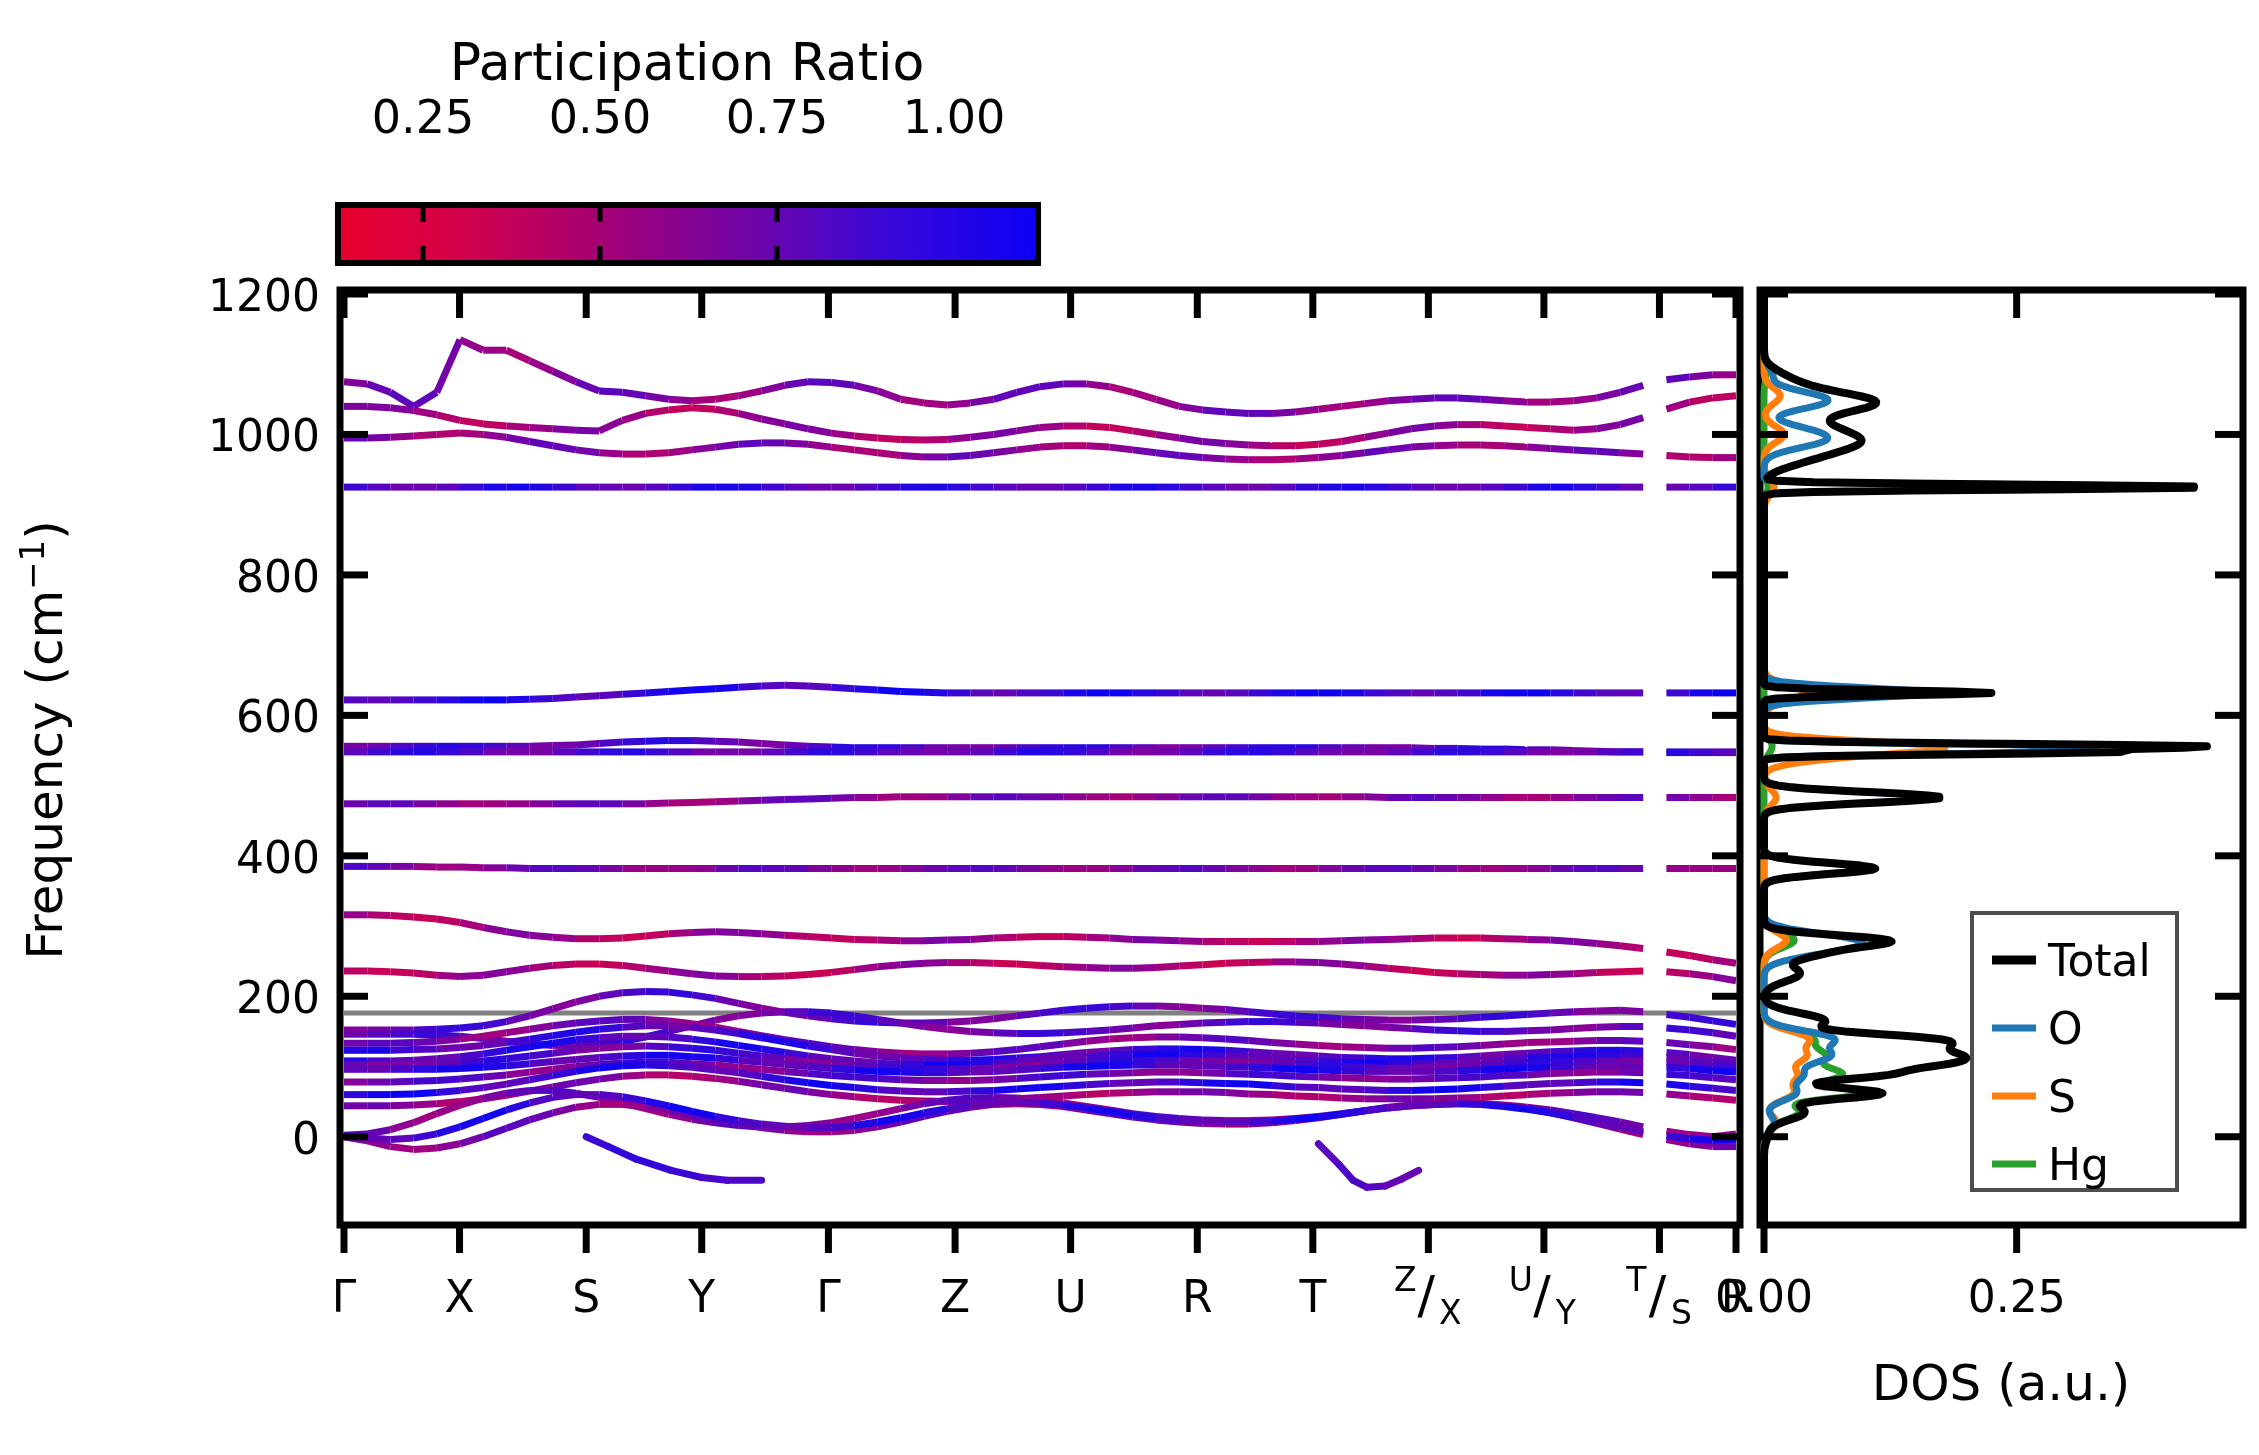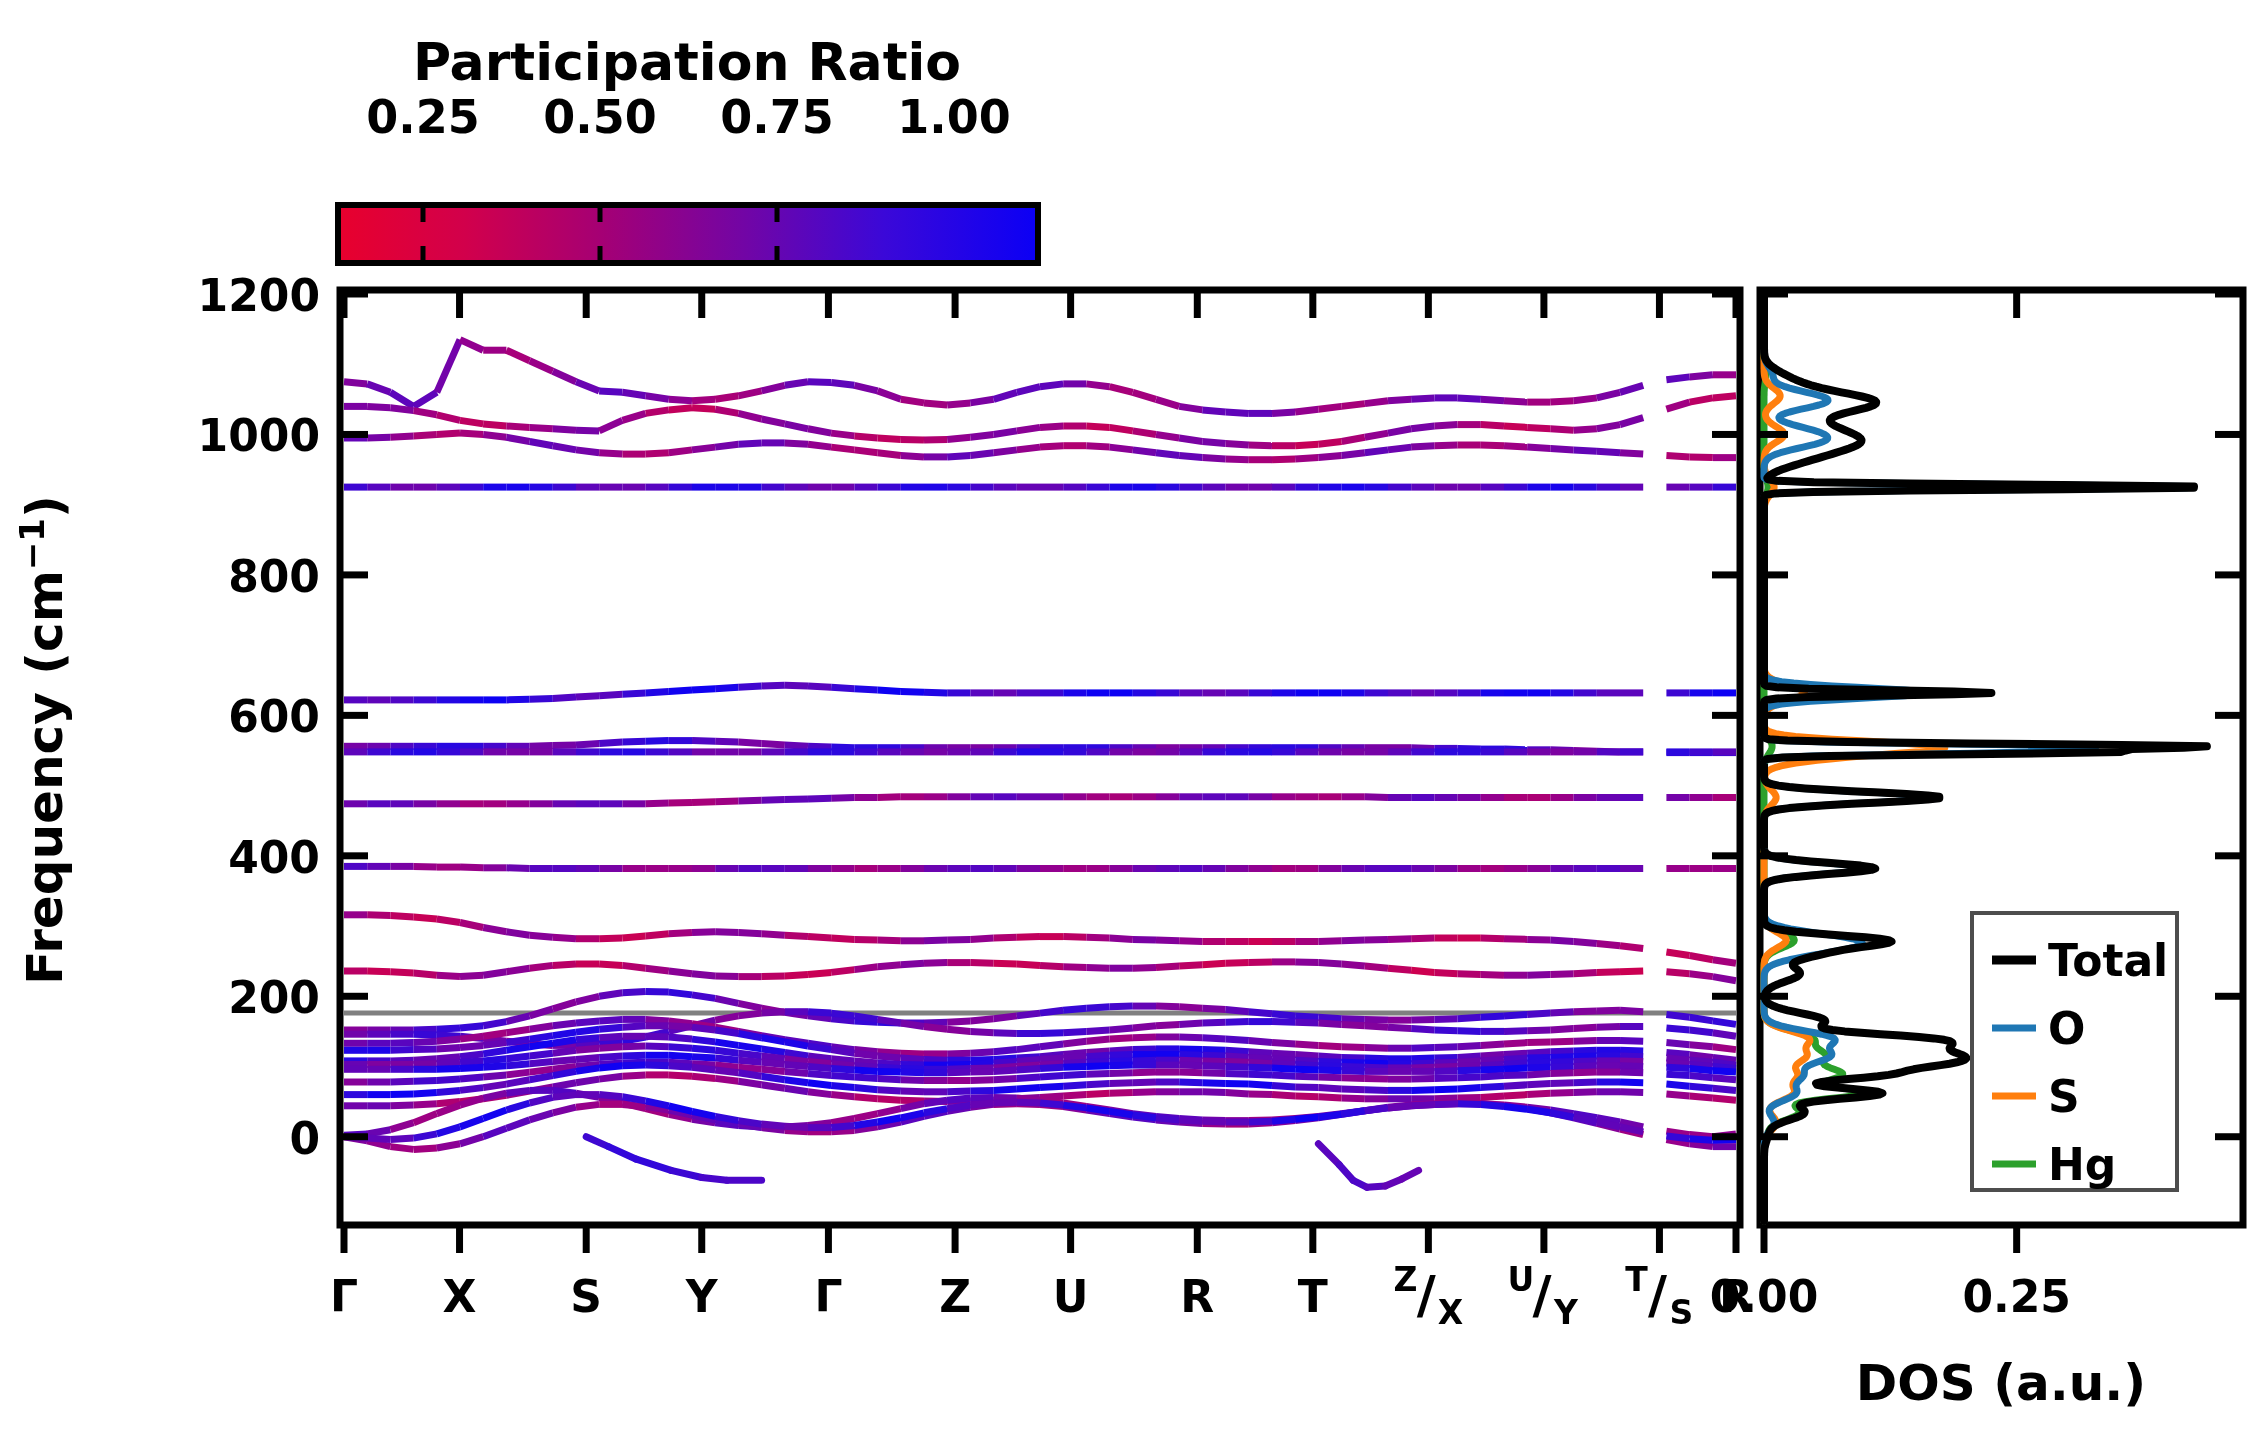--- a/index.html
+++ b/index.html
@@ -1,17 +1,17 @@
 <!DOCTYPE html>
 <html><head>
 <meta charset="utf-8">
 <style>
   html,body{margin:0;padding:0;background:#ffffff;}
   body{width:2259px;height:1455px;font-family:"DejaVu Sans","Liberation Sans",sans-serif;overflow:hidden;}
-  #fig{position:relative;width:2259px;height:1455px;background:#fff;font-weight:bold;}
+  #fig{position:relative;width:2259px;height:1455px;background:#fff;}
   svg{display:block;}
   text{font-family:"DejaVu Sans","Liberation Sans",sans-serif;fill:#000;}
   .tick-lbl{font-size:44px;}
   .axis-lbl{font-size:50px;}
   .cbar-lbl{font-size:46px;}
   .cbar-title{font-size:52px;}
   .legend-lbl{font-size:44px;}
 </style>
 </head>
 <body>

